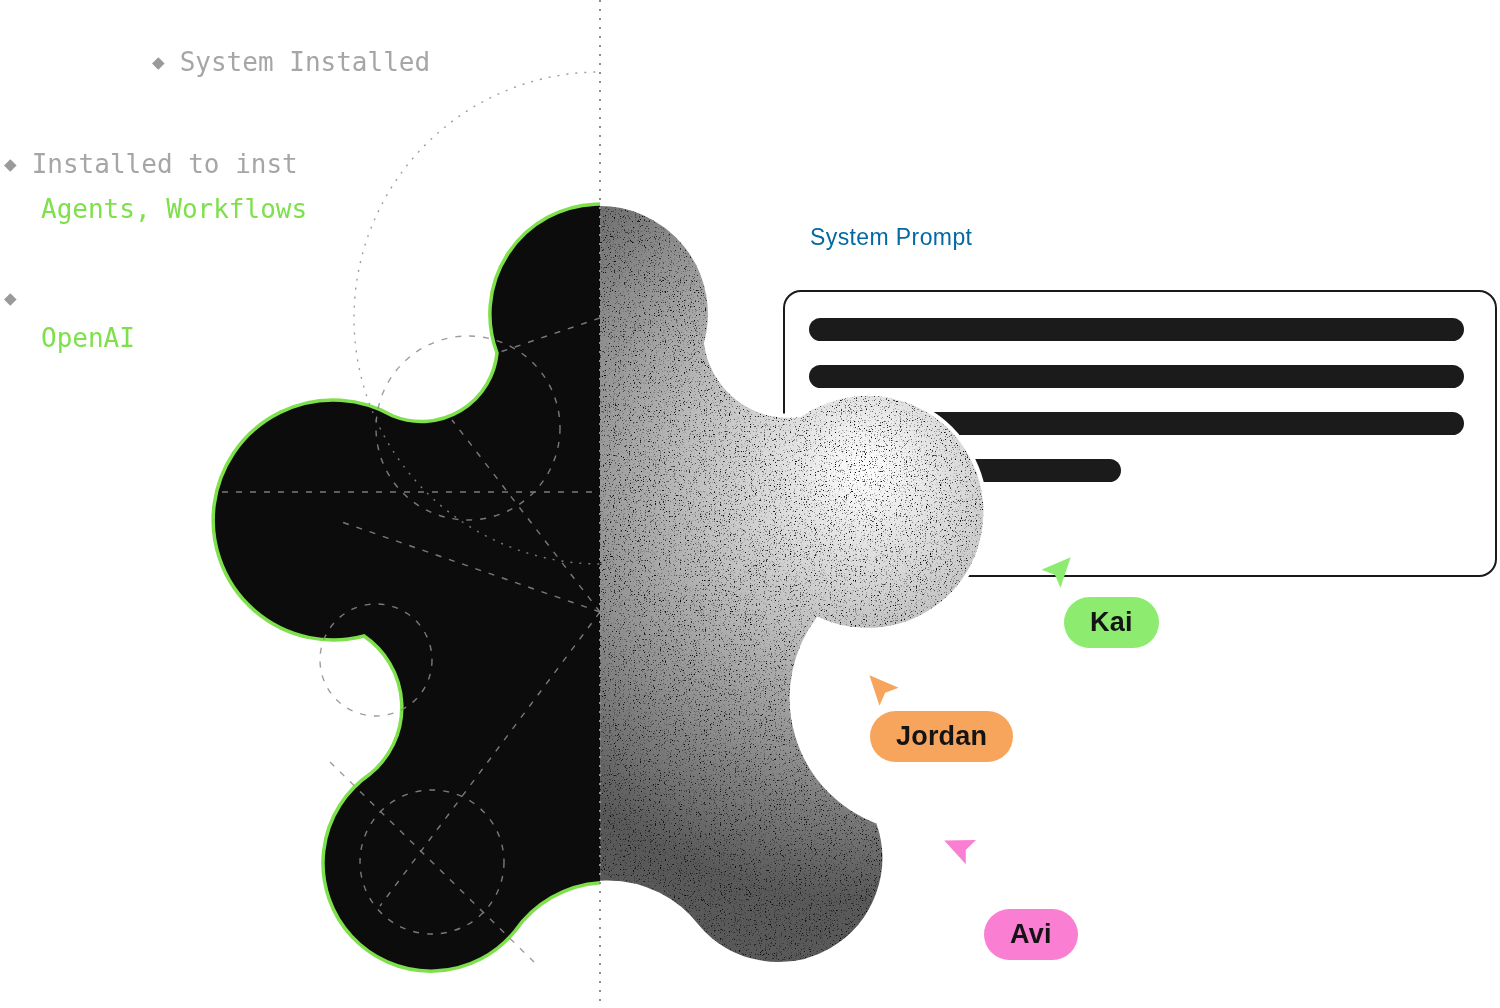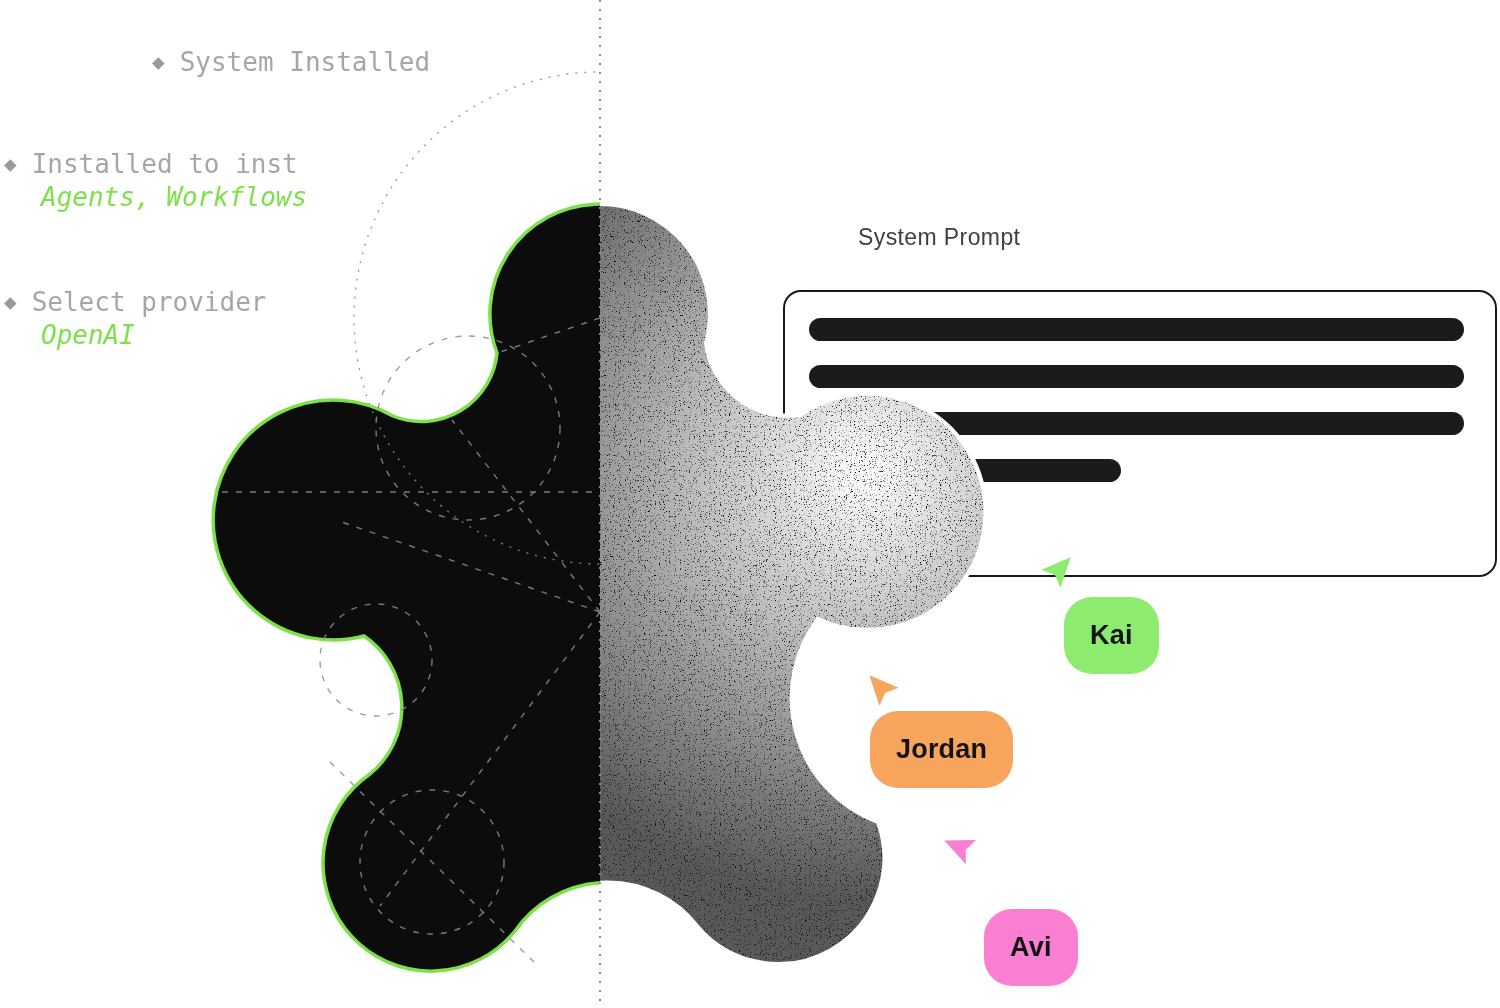--- a/index.html
+++ b/index.html
@@ -13,46 +13,46 @@
   .layer-svg{position:absolute;left:0;top:0;z-index:2;pointer-events:none;}
 
   
   .terminal-step{
     position:absolute;z-index:3;
     font-family:"DejaVu Sans Mono", monospace;
     font-size:26px;line-height:1.15;color:#a6a6a6;white-space:nowrap;
   }
   .step-row{display:flex;align-items:center;gap:15px;}
   .marker{font-size:21px;color:#9a9a9a;line-height:1;}
-  .step-value{margin-left:37px;margin-top:3px;color:#7ee04a;font-style:italic;}
+  .step-value{margin-left:37px;margin-top:15px;color:#7ee04a;}
   .terminal-step.s1{left:152px;top:48px;}
   .terminal-step.s2{left:4px;top:150px;}
   .terminal-step.s3{left:4px;top:288px;}
 
   
   .prompt-title{
     position:absolute;left:810px;top:224px;z-index:3;
-    font-size:23px;color:#404040;letter-spacing:.4px;margin-left:48px;
+    font-size:23px;color:#0369a1;letter-spacing:.4px;
   }
   .panel{
     position:absolute;left:783px;top:290px;width:714px;height:287px;z-index:1;
     border:2px solid #1a1a1a;border-radius:18px;background:transparent;
     padding:26px 24px 0 24px;
   }
   .skeleton-bar{height:23px;border-radius:12px;background:#1b1b1b;margin-bottom:24px;}
 
   
   .cursor{position:absolute;z-index:4;width:36px;height:38px;}
   .cursor svg{display:block;}
   .cursor.kai{left:1038px;top:554px;transform:scaleX(-1);}
   .cursor.jordan{left:866px;top:672px;}
   .cursor.avi{left:946px;top:830px;transform:rotate(-24deg);}
   .pill{
     position:absolute;z-index:4;display:inline-flex;align-items:center;justify-content:center;
-    padding:23px 26px;border-radius:28px;
+    padding:10px 26px;border-radius:28px;
     font-weight:700;font-size:27px;color:#141414;letter-spacing:.2px;white-space:nowrap;
   }
   .pill.kai{left:1064px;top:597px;}
   .pill.jordan{left:870px;top:711px;}
   .pill.avi{left:984px;top:871px;margin-top:38px;}
 </style>
 </head>
 <body>
 
 <div class="stage">
@@ -138,21 +138,20 @@
     <div class="step-row">
       <span class="marker">◆</span>
       <span>Installed to inst</span>
     </div>
     <div class="step-value">Agents, Workflows</div>
   </div>
 
   <div class="terminal-step s3">
     <div class="step-row">
       <span class="marker">◆</span>
-      <span>Select provider</span>
     </div>
     <div class="step-value">OpenAI</div>
   </div>
 
   <div class="prompt-title">System Prompt</div>
 
   <div class="cursor kai">
     <svg width="36" height="38" viewBox="0 0 32 32">
       <path d="M3 2 L12 29 L17 17.5 L29 13 Z" fill="#8dec70"></path>
     </svg>

